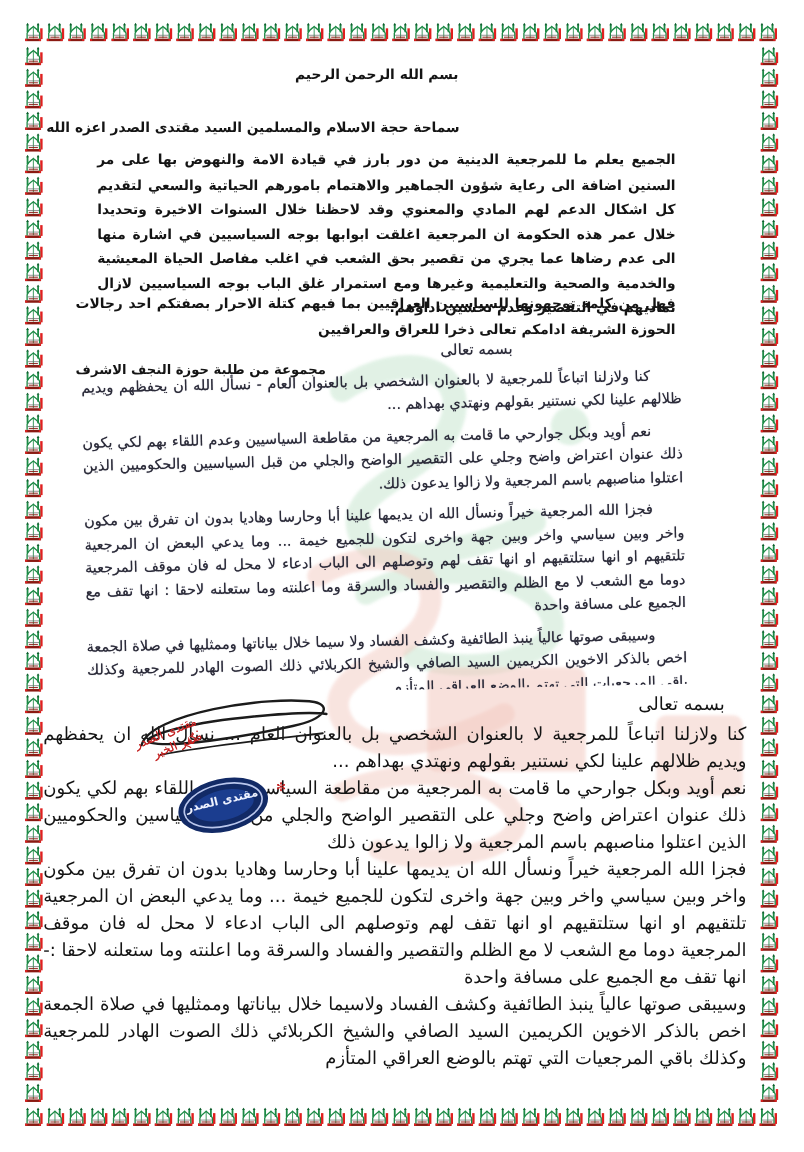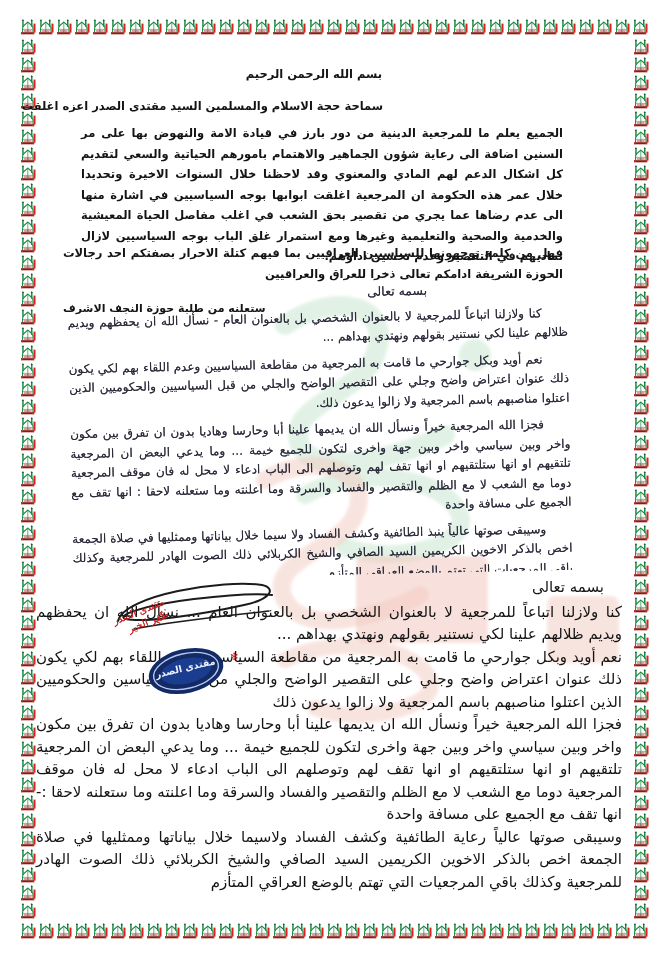--- a/index.html
+++ b/index.html
@@ -12,21 +12,21 @@
   .ornament{position:absolute;display:flex;gap:2px;z-index:3;}
   .ornament-top   {top:19px;left:20px;flex-direction:row;}
   .ornament-bottom{top:923px;left:20px;flex-direction:row;}
   .ornament-left  {top:39px;left:20px;flex-direction:column;}
   .ornament-right {top:39px;left:633px;flex-direction:column;}
   .motif{width:16px;height:16px;flex:0 0 auto;}
   
   .wm{position:absolute;z-index:1;filter:blur(1.5px);pointer-events:none;}
   
   .fax{font-weight:bold;font-size:11.5px;line-height:20.5px;}
-  .basmala{position:absolute;top:64px;right:288px;white-space:nowrap;z-index:4;}
+  .basmala{position:absolute;top:52px;right:288px;white-space:nowrap;z-index:4;}
   .salutation{position:absolute;top:96px;right:287px;white-space:nowrap;z-index:4;}
   .para1{position:absolute;top:123px;right:107px;left:81px;text-align:justify;z-index:4;}
   .para2{position:absolute;top:243px;right:107px;left:63px;text-align:justify;z-index:4;}
   .sender{position:absolute;top:302px;left:63px;font-weight:bold;font-size:11px;white-space:nowrap;z-index:5;}
   
   .manuscript{
     position:absolute;top:283px;right:100px;left:70px;height:292px;overflow:hidden;
     z-index:4;transform:rotate(-1.2deg);color:#2b2b38;
     font-size:12px;line-height:19.5px;letter-spacing:.3px;
     text-shadow:0 0 .6px rgba(35,35,60,.75);
@@ -2592,24 +2592,24 @@
     <rect x="11" y="1.6" width="1.5" height="6.2" fill="var(--border-green)"></rect>
     <path d="M11.75 0 L12.9 2 L10.6 2 Z" fill="var(--border-dark-green)"></path>
     <path d="M2.6 13.2 L2.6 8.6 C3.6 5.6 6.4 4.6 7.8 3.1 C9.2 4.6 12 5.6 13 8.6 L13 13.2" fill="none" stroke="var(--border-green)" stroke-width="1.1"></path>
     <line x1="7.8" y1="3.8" x2="7.8" y2="13" stroke="var(--border-green)" stroke-width="0.7"></line>
     <line x1="3.1" y1="10.4" x2="12.5" y2="10.4" stroke="#6a6a6a" stroke-width="0.6"></line>
     <line x1="4" y1="12" x2="11.6" y2="12" stroke="var(--border-maroon)" stroke-width="0.8"></line>
   </svg>
 </div>
 
   <div class="fax basmala">بسم الله الرحمن الرحيم</div>
-  <div class="fax salutation">سماحة حجة الاسلام والمسلمين السيد مقتدى الصدر اعزه اغلقت</div>
+  <div class="fax salutation">سماحة حجة الاسلام والمسلمين السيد مقتدى الصدر اعزه الله</div>
   <div class="fax para1">الجميع يعلم ما للمرجعية الدينية من دور بارز في قيادة الامة والنهوض بها على مر السنين اضافة الى رعاية شؤون الجماهير والاهتمام بامورهم الحياتية والسعي لتقديم كل اشكال الدعم لهم المادي والمعنوي وقد لاحظنا خلال السنوات الاخيرة وتحديدا خلال عمر هذه الحكومة ان المرجعية اغلقت ابوابها بوجه السياسيين في اشارة منها الى عدم رضاها عما يجري من تقصير بحق الشعب في اغلب مفاصل الحياة المعيشية والخدمية والصحية والتعليمية وغيرها ومع استمرار غلق الباب بوجه السياسيين لازال تماديهم في التقصير  وعدم تحسين اداؤهم.</div>
   <div class="fax para2">فهل من كلمة توجهونها للسياسيين العراقيين بما فيهم كتلة الاحرار بصفتكم احد رجالات الحوزة الشريفة ادامكم تعالى ذخرا للعراق والعراقيين</div>
-  <div class="sender">ستعلنه من طلبة حوزة النجف الاشرف</div>
+  <div class="sender">مجموعة من طلبة حوزة النجف الاشرف</div>
 
   <div class="manuscript">
     <div class="ms-heading">بسمه تعالى</div>
     <p>كنا ولازلنا اتباعاً للمرجعية لا بالعنوان الشخصي بل بالعنوان العام - نسأل الله ان يحفظهم ويديم ظلالهم علينا لكي نستنير بقولهم ونهتدي بهداهم ...</p>
     <p>نعم أويد وبكل جوارحي ما قامت به المرجعية من مقاطعة السياسيين وعدم اللقاء بهم لكي يكون ذلك عنوان اعتراض واضح وجلي على التقصير الواضح والجلي من قبل السياسيين والحكوميين الذين اعتلوا مناصبهم باسم المرجعية ولا زالوا يدعون ذلك.</p>
     <p>فجزا الله المرجعية خيراً ونسأل الله ان يديمها علينا أبا وحارسا وهاديا بدون ان تفرق بين مكون واخر وبين سياسي واخر وبين جهة واخرى لتكون للجميع خيمة ... وما يدعي البعض ان المرجعية تلتقيهم او انها ستلتقيهم او انها تقف لهم وتوصلهم الى الباب ادعاء لا محل له فان موقف المرجعية دوما مع الشعب لا مع الظلم والتقصير والفساد والسرقة وما اعلنته وما ستعلنه لاحقا : انها تقف مع الجميع على مسافة واحدة</p>
     <p>وسيبقى صوتها عالياً ينبذ الطائفية وكشف الفساد ولا سيما خلال بياناتها وممثليها في صلاة الجمعة اخص بالذكر الاخوين الكريمين السيد الصافي والشيخ الكربلائي ذلك الصوت الهادر للمرجعية وكذلك باقي المرجعيات التي تهتم بالوضع العراقي المتأزم</p>
   </div>
 
   <svg class="sig-swirl" width="175" height="58" viewBox="0 0 175 58">
@@ -2631,16 +2631,16 @@
       <ellipse cx="39" cy="23" rx="26" ry="12.5" fill="var(--stamp-blue)"></ellipse>
     </svg>
     <div class="stamp-text">مقتدى الصدر</div>
   </div>
 
   <div class="reply">
     <div class="heading">بسمه تعالى</div>
     <p>كنا ولازلنا اتباعاً للمرجعية لا بالعنوان الشخصي بل بالعنوان العام ... نسأل الله ان يحفظهم ويديم ظلالهم علينا لكي نستنير  بقولهم ونهتدي بهداهم ...</p>
     <p>نعم أويد وبكل جوارحي ما قامت به المرجعية من مقاطعة السياسين وعدم اللقاء بهم لكي يكون ذلك عنوان اعتراض واضح وجلي على التقصير الواضح والجلي من قبل السياسين والحكوميين الذين اعتلوا مناصبهم باسم المرجعية ولا زالوا يدعون ذلك</p>
     <p>فجزا الله المرجعية خيراً ونسأل الله ان يديمها علينا أبا وحارسا وهاديا بدون ان تفرق بين مكون واخر وبين سياسي واخر وبين جهة واخرى لتكون للجميع خيمة ... وما يدعي البعض ان المرجعية تلتقيهم او انها ستلتقيهم او انها تقف لهم وتوصلهم الى الباب ادعاء لا محل له فان موقف المرجعية دوما مع الشعب لا مع الظلم والتقصير والفساد والسرقة وما اعلنته وما ستعلنه لاحقا :- انها تقف مع الجميع على مسافة واحدة</p>
-    <p>وسيبقى صوتها عالياً رعاية الطائفية وكشف الفساد ولاسيما خلال بياناتها وممثليها في صلاة الجمعة اخص بالذكر الاخوين الكريمين السيد الصافي والشيخ الكربلائي ذلك الصوت الهادر للمرجعية وكذلك باقي المرجعيات التي تهتم بالوضع العراقي المتأزم</p>
+    <p>وسيبقى صوتها عالياً ينبذ الطائفية وكشف الفساد ولاسيما خلال بياناتها وممثليها في صلاة الجمعة اخص بالذكر الاخوين الكريمين السيد الصافي والشيخ الكربلائي ذلك الصوت الهادر للمرجعية وكذلك باقي المرجعيات التي تهتم بالوضع العراقي المتأزم</p>
   </div>
 
 </div>
 
 </body></html>

